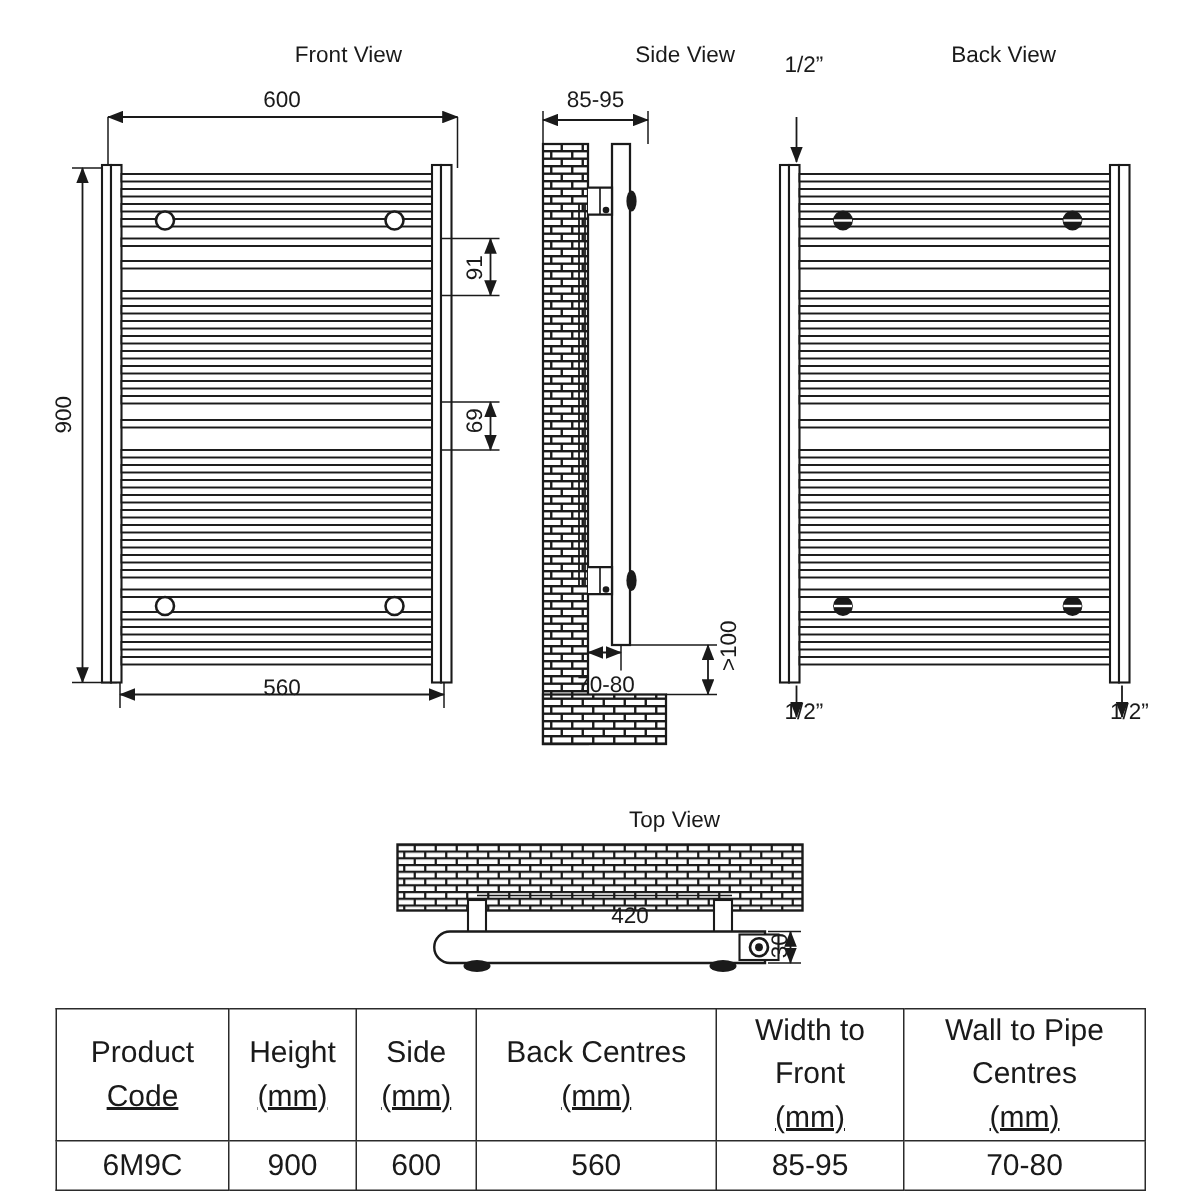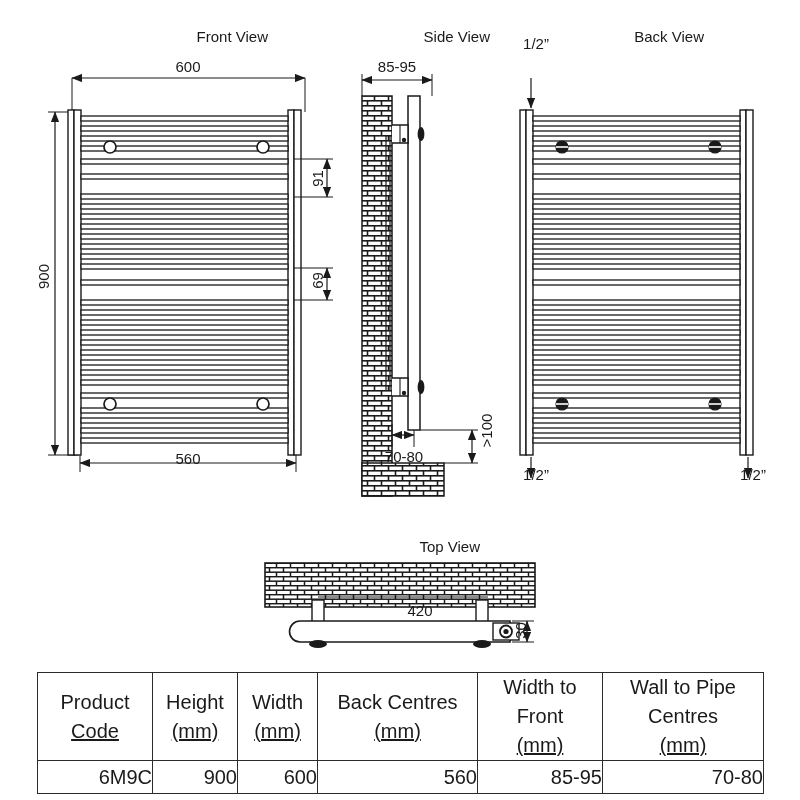--- a/index.html
+++ b/index.html
@@ -66,21 +66,20 @@
     padding: 0;
     line-height: 1.45;
   }
   table.spec th {
     height: 52px;
     vertical-align: middle;
   }
   table.spec td {
     height: 32px;
     vertical-align: middle;
-    text-align: right;
   }
   .th-l1 { display: block; }
   .th-l2 { display: block; text-decoration: underline; }
 </style>
 </head>
 <body>
 
 <div id="stage">
 
   <svg class="drawing" viewBox="0 0 800 800">
@@ -334,21 +333,21 @@
         <tr>
           <th>
             <span class="th-l1">Product</span>
             <span class="th-l2">Code</span>
           </th>
           <th>
             <span class="th-l1">Height</span>
             <span class="th-l2">(mm)</span>
           </th>
           <th>
-            <span class="th-l1">Width</span>
+            <span class="th-l1">Side</span>
             <span class="th-l2">(mm)</span>
           </th>
           <th>
             <span class="th-l1">Back Centres</span>
             <span class="th-l2">(mm)</span>
           </th>
           <th>
             <span class="th-l1">Width to Front</span>
             <span class="th-l2">(mm)</span>
           </th>

